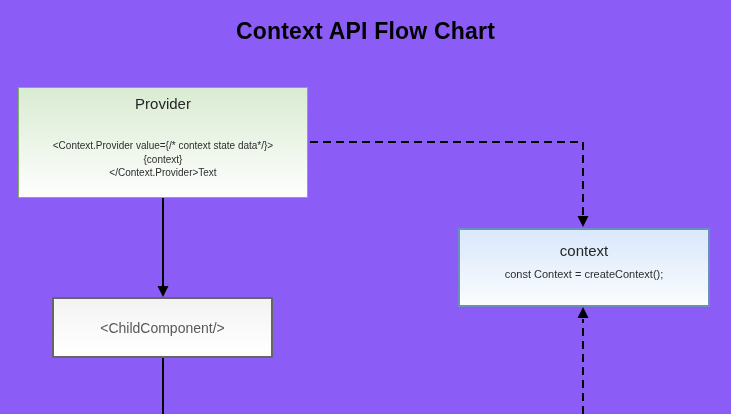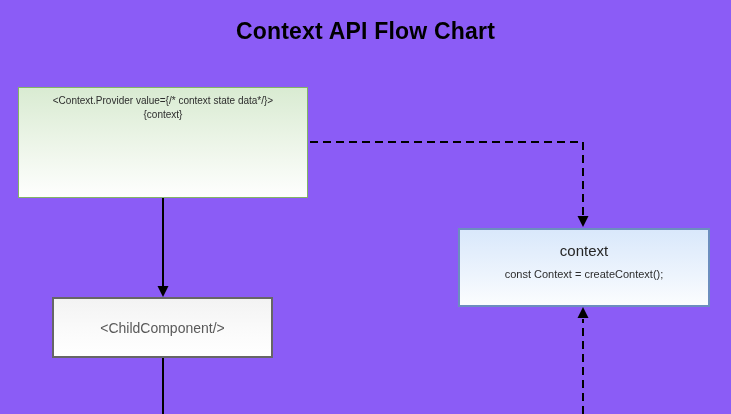--- a/index.html
+++ b/index.html
@@ -47,21 +47,21 @@
     height: 111px;
     border: 1px solid #82b366;
     background: linear-gradient(to bottom, #d9ebd2 0%, #eef6ea 55%, #fefefe 100%);
     color: #262626;
   }
   .node-provider .node-title {
     margin-top: 7px;
     font-size: 15px;
   }
   .node-provider .node-body {
-    margin-top: 6px;
+    margin-top: 27px;
     font-size: 10px;
     line-height: 13.5px;
     color: #2d2d2d;
   }
   .node-context {
     left: 458px;
     top: 228px;
     width: 252px;
     height: 79px;
     border: 2px solid #6c8ebf;
@@ -116,23 +116,25 @@
       <polygon points="583,227 577.5,216 588.5,216" fill="#000000"></polygon>
     </g>
 
     <g>
       <path d="M583,414 L583,319" stroke="#000000" stroke-width="2" stroke-dasharray="8 5" fill="none"></path>
       <polygon points="583,307 577.5,318 588.5,318" fill="#000000"></polygon>
     </g>
   </svg>
 
   <div class="node node-provider">
+    <div class="node-title">Provider</div>
     <div class="node-body">
       <div>&lt;Context.Provider value={/* context state data*/}&gt;</div>
       <div>{context}</div>
+      <div>&lt;/Context.Provider&gt;Text</div>
     </div>
   </div>
 
   <div class="node node-child">
     <div class="node-label">&lt;ChildComponent/&gt;</div>
   </div>
 
   <div class="node node-context">
     <div class="node-title">context</div>
     <div class="node-body">const Context = createContext();</div>

